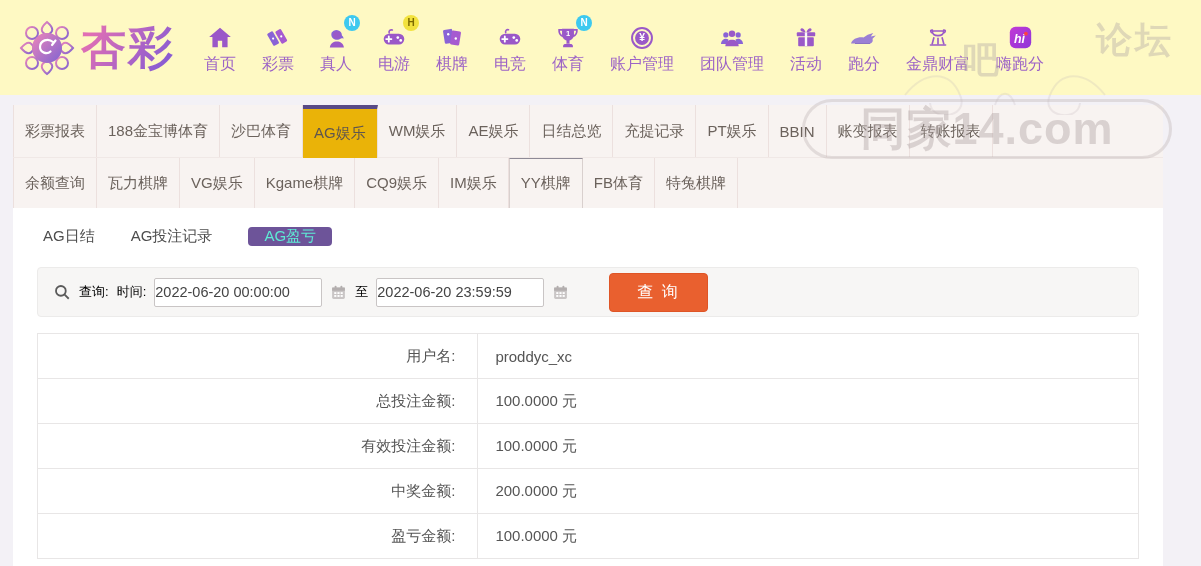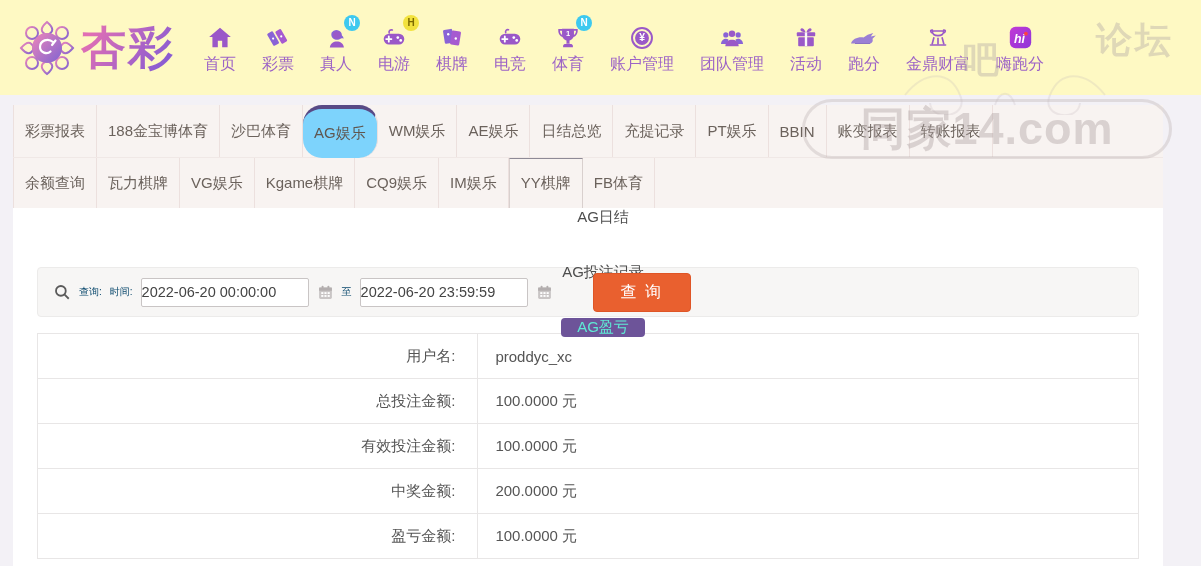--- a/index.html
+++ b/index.html
@@ -48,45 +48,45 @@
   .tabrow { display:flex; align-items:stretch; }
   .tabrow1 { height:53px; border-bottom:1px solid #f0e8e6; }
   .tabrow2 { height:50px; }
   .tab {
     display:flex; align-items:center; padding:0 11px; font-size:15px;
     color:#6b625c; border-right:1px solid #ece0de; cursor:pointer;
     white-space:nowrap;
   }
   .tab:first-child { border-left:1px solid #ece0de; }
   .tab.active {
-    background:#7dd3fc; border-top:4px solid #584a86; margin-bottom:-1px;
-    position:relative; z-index:1; color:#5f564f;border-radius:19px;
+    background:#eab308; border-top:4px solid #584a86; margin-bottom:-1px;
+    position:relative; z-index:1; color:#5f564f;
   }
   .tab.outlined {
     border-top:1px solid #8e8a96; border-left:1px solid #d9d0ce;
     border-right:1px solid #d9d0ce;
   }
 
   
   .subtabs {
     height:57px; display:flex; align-items:center; gap:36px;
-    padding-left:30px; background:#fff;flex-direction:column;
+    padding-left:30px; background:#fff;
   }
   .subtab { font-size:15px; color:#4d4d4d; cursor:pointer; white-space:nowrap; }
   .subtab.active {
     background:#6d5499; color:#5eead4; padding:0 16px; border-radius:4px;
   }
 
   
   .querybar {
     margin:2px 24px 16px 24px; height:50px; background:#f7f6f5;
     border:1px solid #ecebea; border-radius:4px;
     display:flex; align-items:center; padding:0 15px; gap:8px;
   }
-  .qlabel { font-size:10px; color:#0c4a6e; white-space:nowrap; }
+  .qlabel { font-size:13px; color:#000000; white-space:nowrap; }
   .qinput {
     width:168px; height:29px; border:1px solid #c9c5c5; border-radius:2px;
     background:#fff; font-size:14.5px; color:#444; padding:0 0;
     font-family:"Liberation Sans", sans-serif;
   }
   .cal { display:flex; align-items:center; cursor:pointer; }
   .qbtn {
     margin-left:32px; background:#e9602f; border:1px solid #df5526;
     color:#fff; font-size:16px; padding:8px 27px; border-radius:4px;
     cursor:pointer; letter-spacing:2px; font-family:"Liberation Sans", sans-serif;
@@ -337,20 +337,21 @@
       </div>
     <div class="tabrow tabrow2">
         <div class="tab">余额查询</div>
         <div class="tab">瓦力棋牌</div>
         <div class="tab">VG娱乐</div>
         <div class="tab">Kgame棋牌</div>
         <div class="tab">CQ9娱乐</div>
         <div class="tab">IM娱乐</div>
         <div class="tab outlined">YY棋牌</div>
         <div class="tab">FB体育</div>
+        <div class="tab">特兔棋牌</div>
       </div>
   </div>
 
   <div class="subtabs">
       <div class="subtab">AG日结</div>
       <div class="subtab">AG投注记录</div>
       <div class="subtab active">AG盈亏</div>
     </div>
 
   <div class="querybar">

